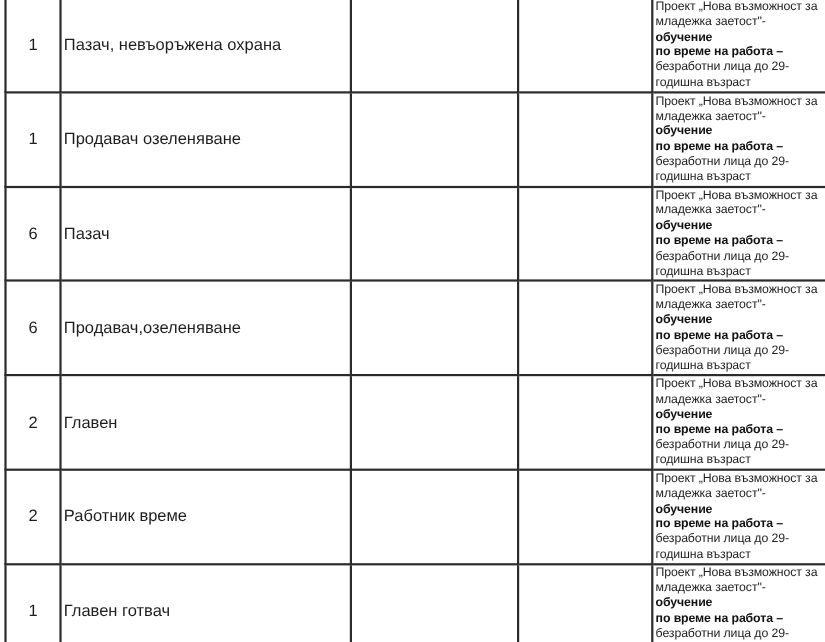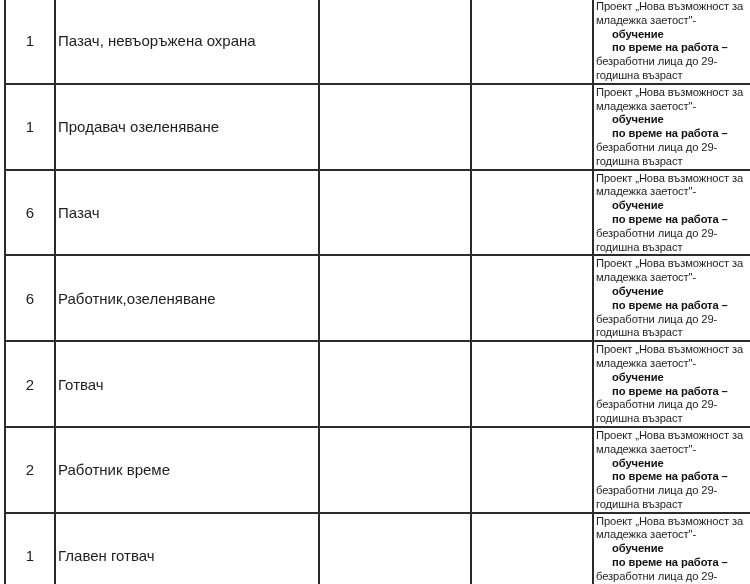--- a/index.html
+++ b/index.html
@@ -37,21 +37,21 @@
     .col-c4 { width: 120px; }
     .col-proj {
       width: 153px;
       vertical-align: top !important;
       font-family: "Liberation Sans", sans-serif;
       font-size: 11.2px;
       line-height: 13.8px;
       padding: 1px 2px 0 2px !important;
       color: #2a2a2a;
     }
-    .col-proj .bold { font-weight: bold; color: #111; margin-left: 16px; }
+    .col-proj .bold { font-weight: bold; color: #111; }
     .col-proj .text-block { display: block; letter-spacing: -0.1px; }
   </style>
 </head>
 <body>
 
 <div class="page">
   <table class="jobs">
     <tbody id="rows">
 
       <tr>
@@ -88,34 +88,34 @@
         <td class="col-proj">
           <span class="text-block">Проект „Нова възможност за</span>
           <span class="text-block"><span>младежка заетост"- </span><span class="bold">обучение</span></span>
           <span class="text-block bold">по време на работа –</span>
           <span class="text-block">безработни лица до 29-</span>
           <span class="text-block">годишна възраст</span>
         </td>
       </tr>
       <tr>
         <td class="col-qty">6</td>
-        <td class="col-pos">Работник,озеленяване</td>
+        <td class="col-pos">Продавач,озеленяване</td>
         <td class="col-c3"></td>
         <td class="col-c4"></td>
         <td class="col-proj">
           <span class="text-block">Проект „Нова възможност за</span>
           <span class="text-block"><span>младежка заетост"- </span><span class="bold">обучение</span></span>
           <span class="text-block bold">по време на работа –</span>
           <span class="text-block">безработни лица до 29-</span>
           <span class="text-block">годишна възраст</span>
         </td>
       </tr>
       <tr>
         <td class="col-qty">2</td>
-        <td class="col-pos">Готвач</td>
+        <td class="col-pos">Главен</td>
         <td class="col-c3"></td>
         <td class="col-c4"></td>
         <td class="col-proj">
           <span class="text-block">Проект „Нова възможност за</span>
           <span class="text-block"><span>младежка заетост"- </span><span class="bold">обучение</span></span>
           <span class="text-block bold">по време на работа –</span>
           <span class="text-block">безработни лица до 29-</span>
           <span class="text-block">годишна възраст</span>
         </td>
       </tr>

